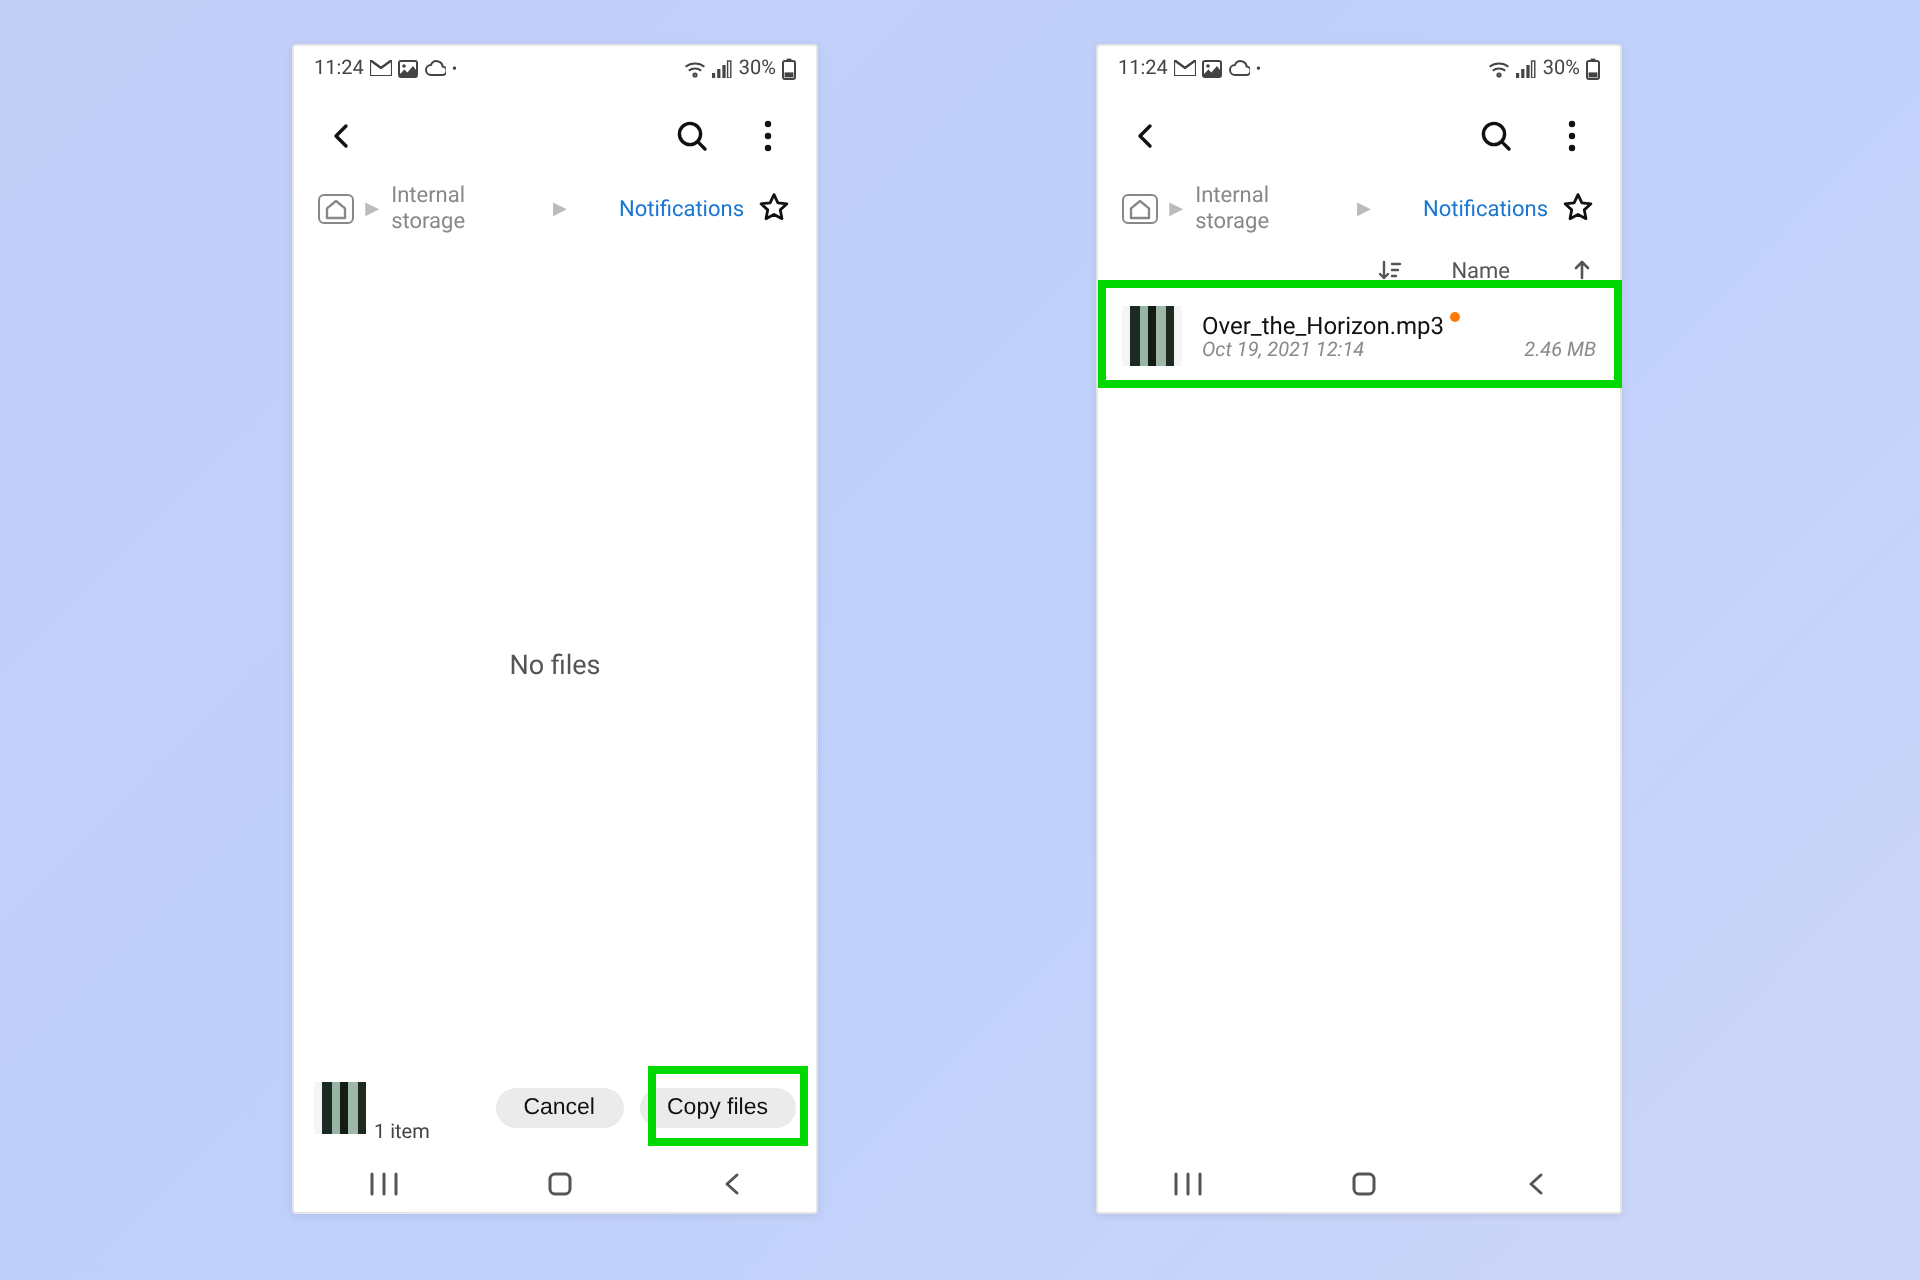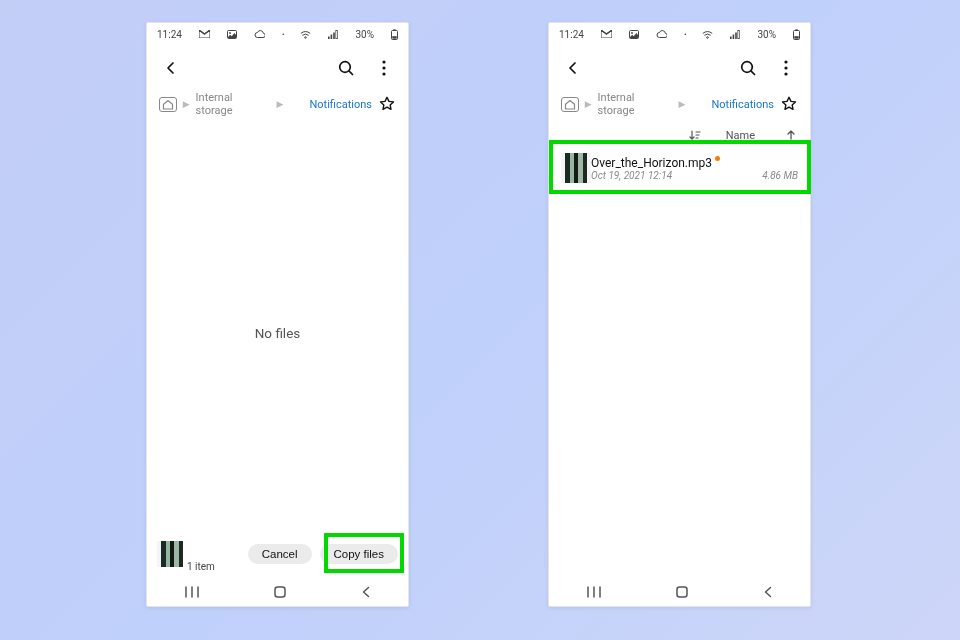--- a/index.html
+++ b/index.html
@@ -23,21 +23,21 @@
   }
   .phone.left  { left: 146px; top: 22px; }
   .phone.right { left: 548px; top: 22px; }
 
   
   .status {
     height: 22px;
     display: flex; align-items: center; justify-content: space-between;
     padding: 0 10px; font-size: 10px; color: #444;
   }
-  .status .sl, .status .sr { display: flex; align-items: center; gap: 17px; }
+  .status .sl, .status .sr { display: flex; align-items: center; gap: 3px; }
   .status .dot { font-size: 8px; }
   .micon { display: inline-block; }
 
   
   .appbar {
     height: 46px;
     display: flex; align-items: center; justify-content: space-between;
     padding: 0 14px;
   }
   .appbar .right-icons { display: flex; align-items: center; gap: 18px; }
@@ -67,21 +67,21 @@
     text-align:center; font-size:13.5px; color:#555;
   }
 
   
   .filewrap { position:relative; }
   .hilite {
     position:absolute; left:0; right:-1px; top:-8px; height:54px;
     border:4px solid #00d800; pointer-events:none;
   }
   .filerow {
-    display:flex; align-items:center; gap:0;
+    display:flex; align-items:center; gap:10px;
     padding: 0 12px; height: 40px;
   }
   .thumb {
     width:30px; height:30px; position:relative; flex:none;
     background: linear-gradient(90deg,#f5f5f5 0 4px,#1b2a24 4px 9px,#96b5a3 9px 13px,#141a14 13px 17px,#9fb7a6 17px 22px,#1e2a20 22px 26px,#f5f5f5 26px 30px);
   }
   .finfo { flex:1; min-width:0; }
   .fname { font-size:12px; color:#111; display:flex; align-items:center; gap:3px; }
   .fname .newdot { width:5px; height:5px; background:#ff7a00; border-radius:50%; display:inline-block; position:relative; top:-4px; }
   .fmeta { font-size:10px; color:#8a8a8a; display:flex; justify-content:space-between;font-style:italic; }
@@ -346,21 +346,21 @@
       <div class="hilite"></div>
       <div class="filerow">
         <div class="thumb"></div>
         <div class="finfo">
           <div class="fname">
             <span>Over_the_Horizon.mp3</span>
             <span class="newdot"></span>
           </div>
           <div class="fmeta">
             <span>Oct 19, 2021 12:14</span>
-            <span>4.86 MB</span>
+            <span>2.46 MB</span>
           </div>
         </div>
       </div>
     </div>
   </div>
 
   <div class="navbar">
     <span>
       <svg width="16" height="14" viewBox="0 0 16 14">
           <path d="M2 2v10M8 2v10M14 2v10" stroke="#555" stroke-width="1.5" stroke-linecap="round"></path>

